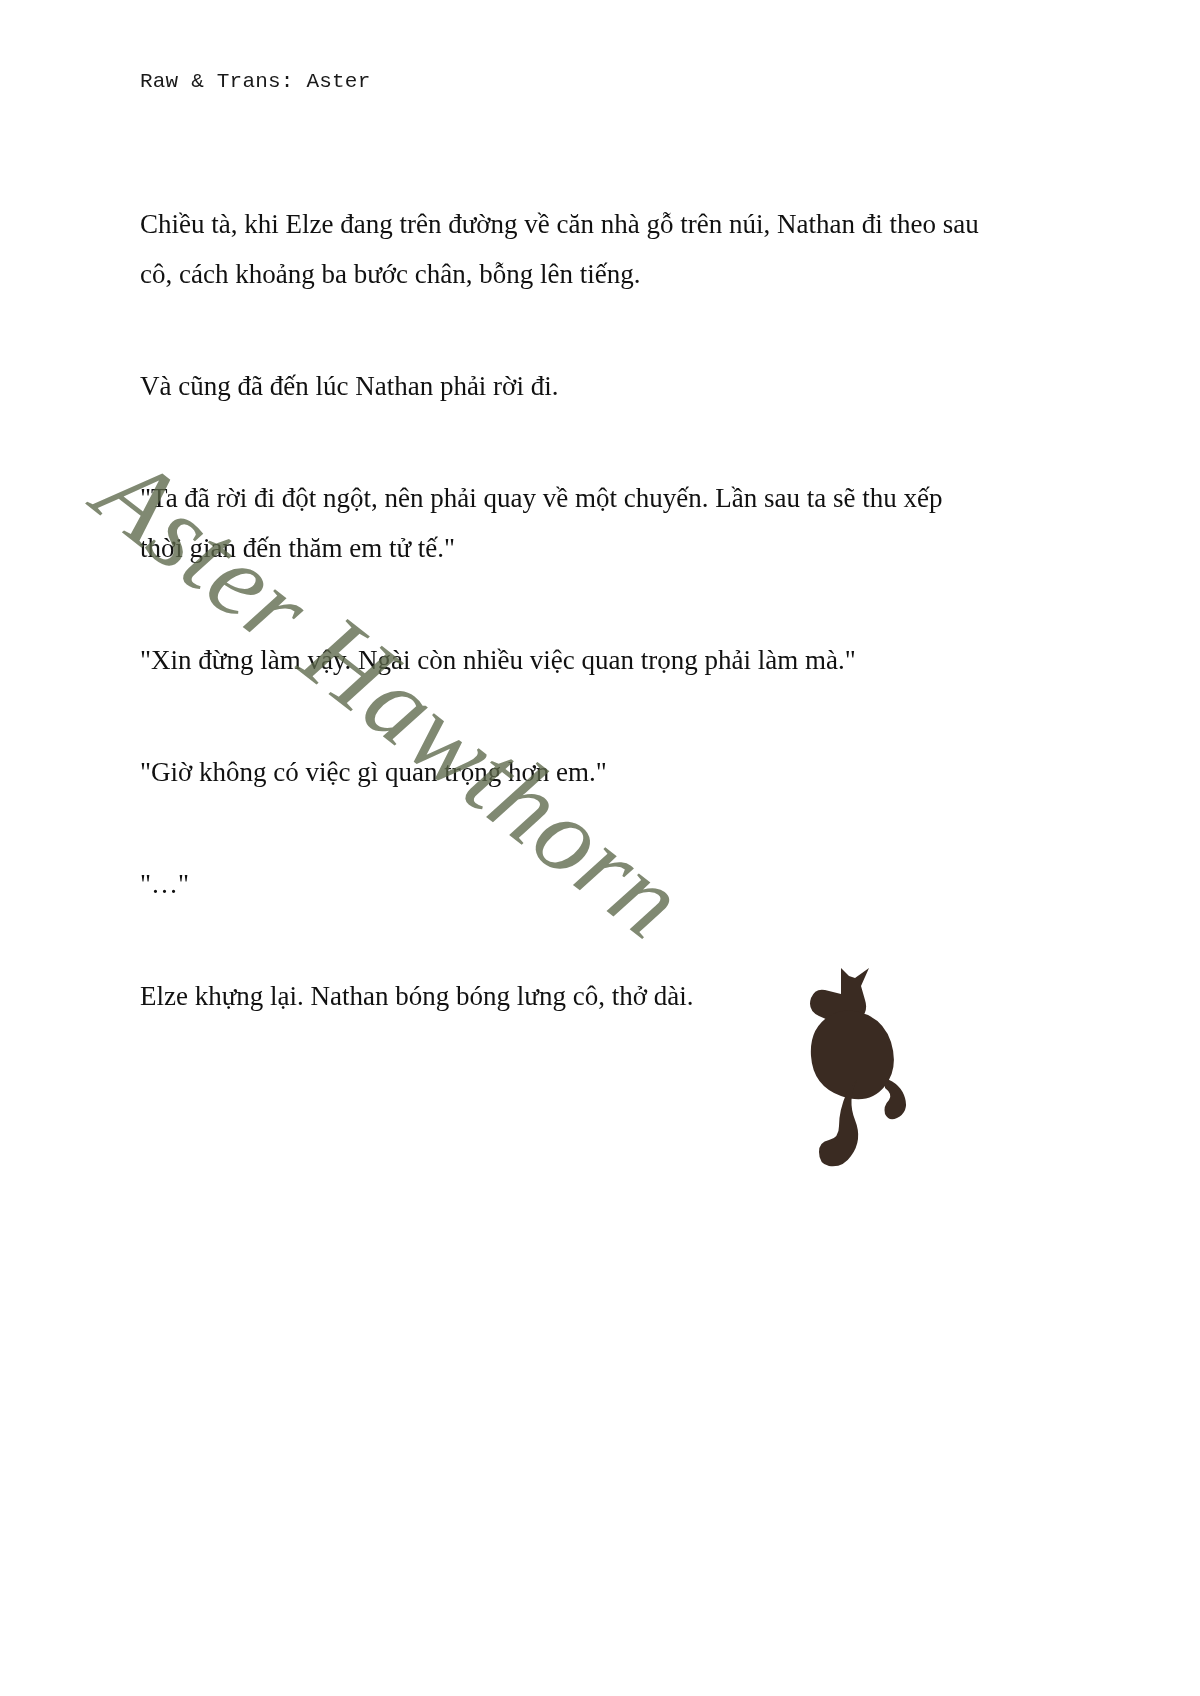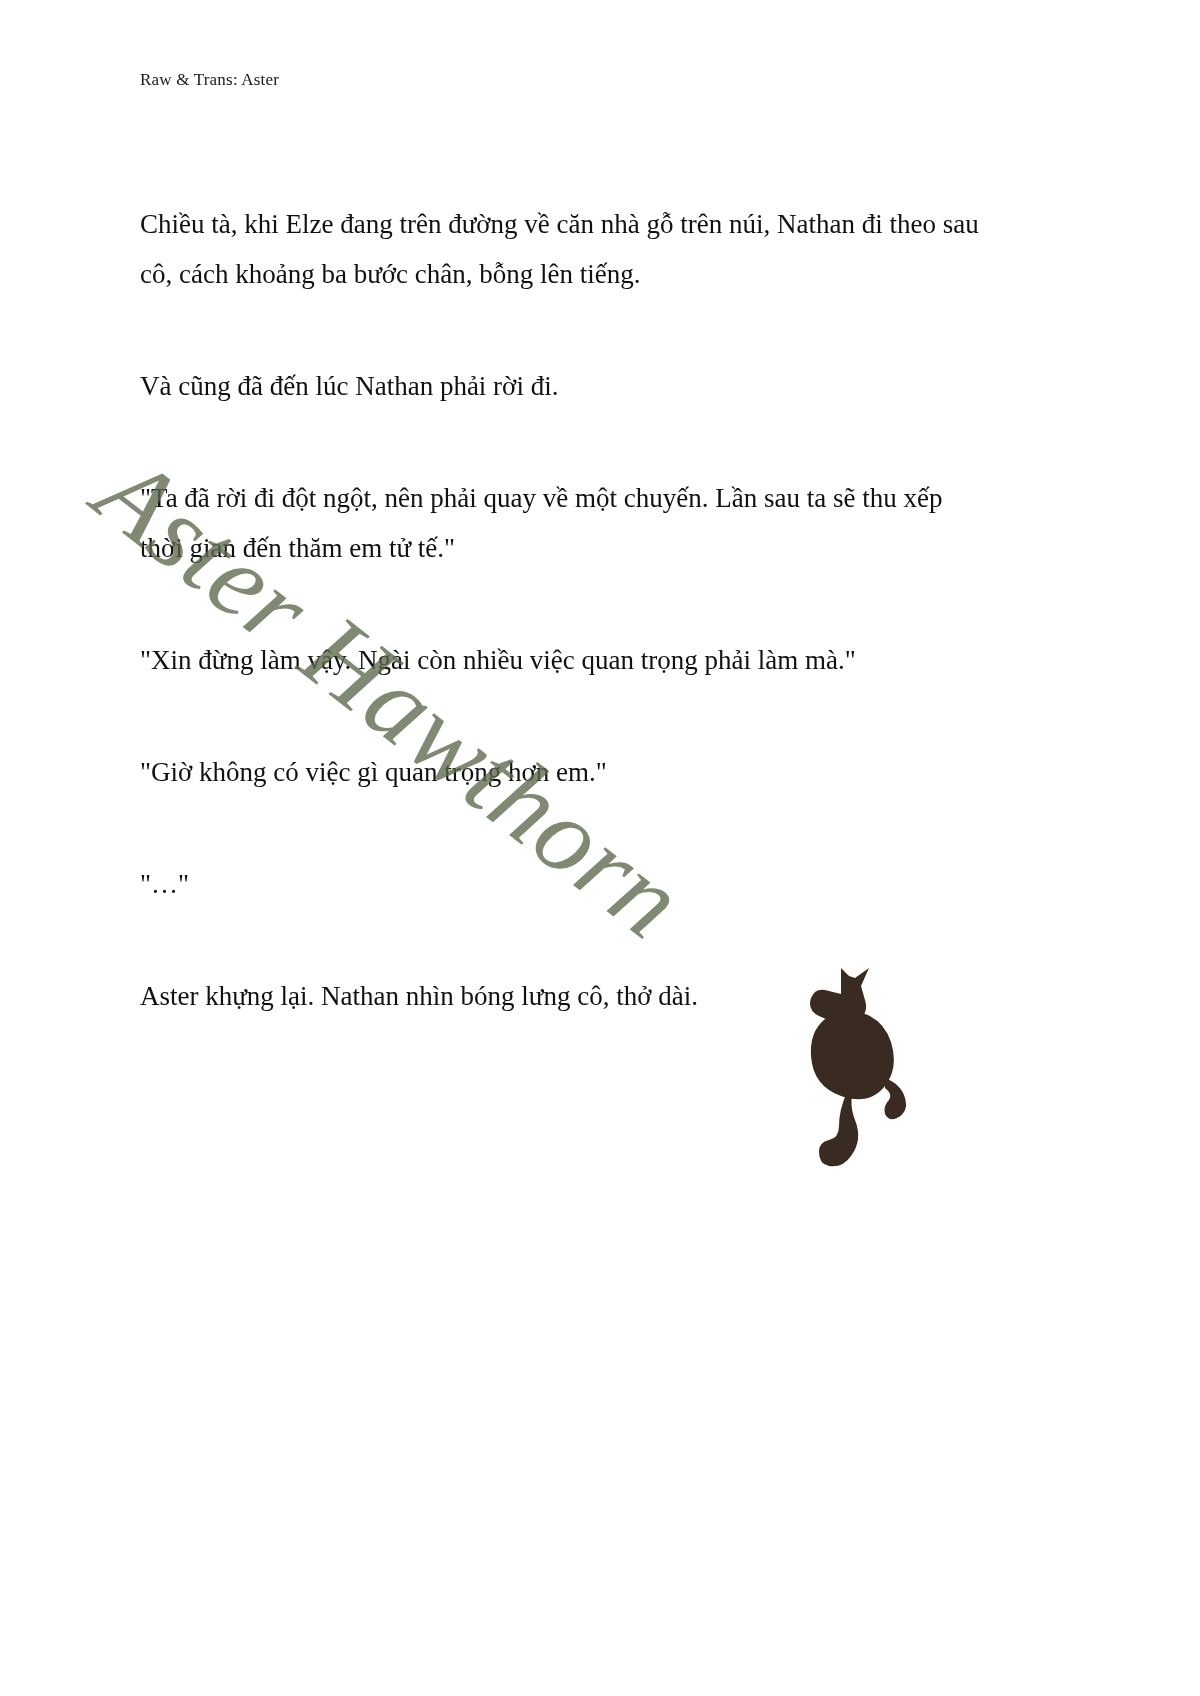--- a/index.html
+++ b/index.html
@@ -21,22 +21,22 @@
     top: 0;
     width: 1200px;
     height: 1696px;
     background: #ffffff;
   }
 
   .header-credit {
     position: absolute;
     left: 140px;
     top: 70px;
-    font-family: Liberation Serif, serif;
-    font-size: 17px;
+    font-family: Liberation Mono, monospace;
+    font-size: 21px;
     color: #1a1a1a;
     letter-spacing: 0.2px;
     white-space: nowrap;
   }
 
   .content {
     position: absolute;
     left: 140px;
     top: 200px;
     width: 880px;
@@ -85,21 +85,21 @@
 
   <div class="header-credit">Raw &amp; Trans: Aster</div>
 
   <div class="content">
     <p class="para">Chiều tà, khi Elze đang trên đường về căn nhà gỗ trên núi, Nathan đi theo sau cô, cách khoảng ba bước chân, bỗng lên tiếng.</p>
     <p class="para">Và cũng đã đến lúc Nathan phải rời đi.</p>
     <p class="para">"Ta đã rời đi đột ngột, nên phải quay về một chuyến. Lần sau ta sẽ thu xếp thời gian đến thăm em tử tế."</p>
     <p class="para">"Xin đừng làm vậy. Ngài còn nhiều việc quan trọng phải làm mà."</p>
     <p class="para">"Giờ không có việc gì quan trọng hơn em."</p>
     <p class="para">"…"</p>
-    <p class="para">Aster khựng lại. Nathan nhìn bóng lưng cô, thở dài.</p>
+    <p class="para">Elze khựng lại. Nathan bóng bóng lưng cô, thở dài.</p>
   </div>
 
   <div class="watermark-text">Aster Hawthorn</div>
 
   <svg class="watermark-cat" viewBox="0 0 130 215">
     <g fill="#3a2b22">
 
       <path d="M56 8 L56 34 L40 30 Q30 28 26 38 Q22 50 34 56 L52 64 Q64 68 74 60 Q84 52 80 40 L76 26 L84 8 L70 18 L64 16 Z"></path>
 
       <path d="M48 54 Q24 66 26 96 Q28 126 56 136 Q84 146 100 126 Q114 108 106 82 Q98 58 74 52 Q60 48 48 54 Z"></path>

